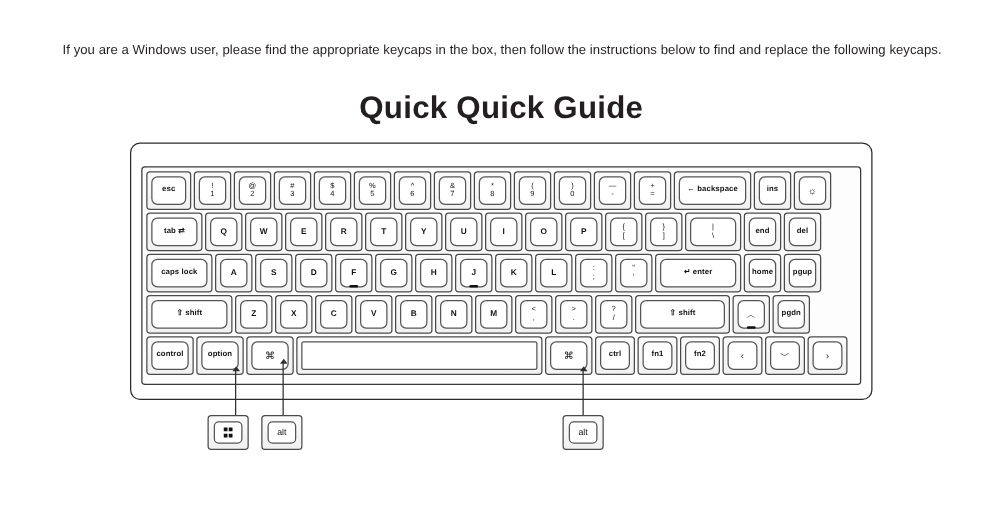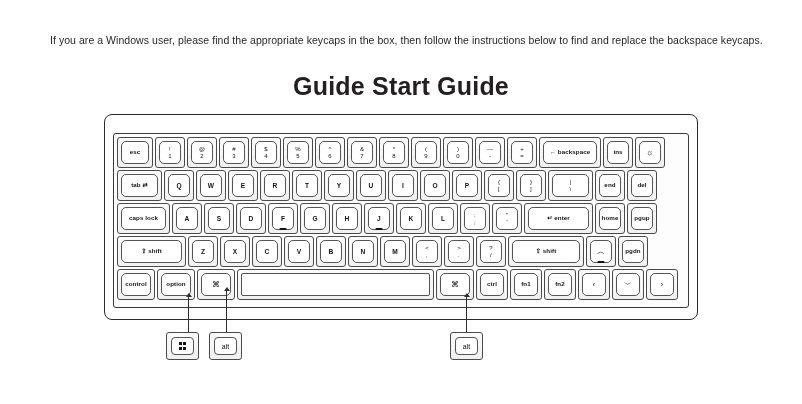--- a/index.html
+++ b/index.html
@@ -98,22 +98,22 @@
     border-left:3px solid transparent;border-right:3px solid transparent;
     border-bottom:4.5px solid #2f2f2f;
   }
   .arrowhead.a1{left:185.8px;top:293px;}
   .arrowhead.a2{left:223.8px;top:287px;}
   .arrowhead.a3{left:463.8px;top:293px;}
 </style>
 </head>
 <body>
 
-<div class="instruction">If you are a Windows user, please  find the appropriate keycaps in the box, then follow the instructions below to find and replace the backspace keycaps.</div>
-<div class="title">Guide Start Guide</div>
+<div class="instruction">If you are a Windows user, please  find the appropriate keycaps in the box, then follow the instructions below to find and replace the following keycaps.</div>
+<div class="title">Quick Quick Guide</div>
 
 <div class="kb-case"></div>
 <div class="kb-plate"></div>
 <div class="kb-rows" id="kb-rows">
     <div class="krow r0">
       <div class="key" style="width: 36px;">
         <span class="cap">
           <span class="word">esc</span>
         </span>
       </div>

